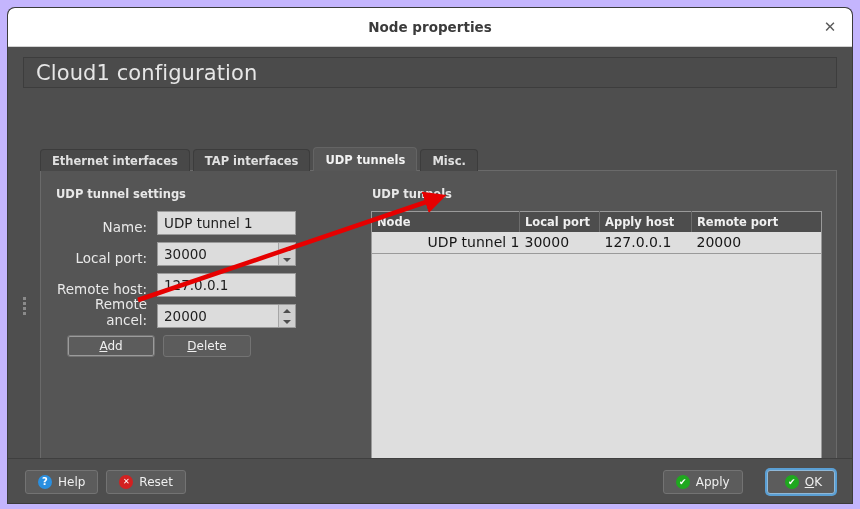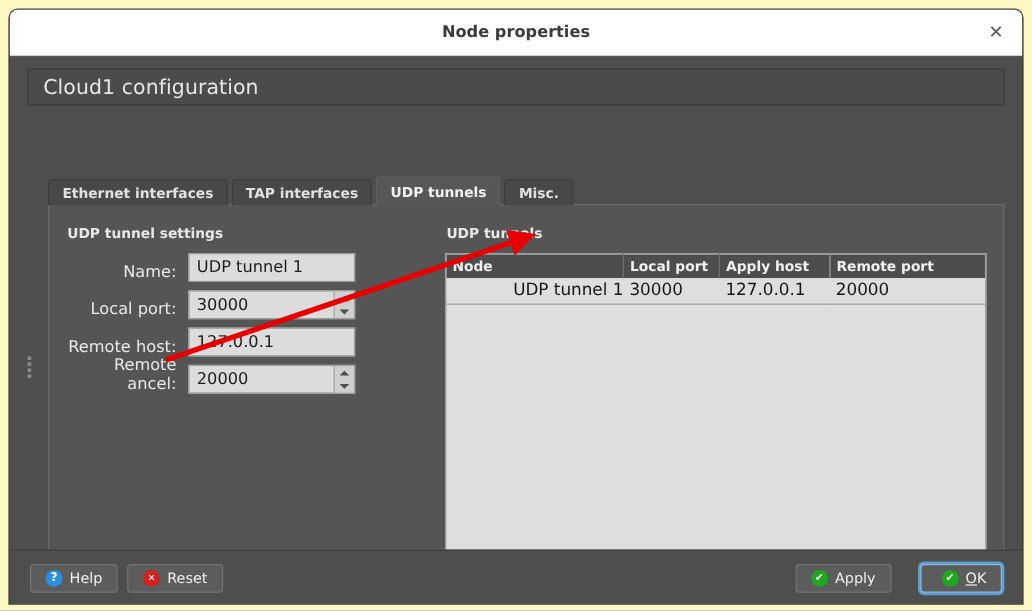--- a/index.html
+++ b/index.html
@@ -9,21 +9,21 @@
   }
   body {
     font-family: "DejaVu Sans", "Liberation Sans", sans-serif;
     -webkit-font-smoothing: antialiased;
   }
   #screen {
     position: relative;
     width: 860px;
     height: 509px;
     overflow: hidden;
-    background: #fef9c3;
+    background: #c4b5fd;
   }
 
   
   .window {
     position: absolute;
     left: 8px;
     top: 8px;
     width: 844px;
     height: 495px;
     background: #4e4e4e;
@@ -76,21 +76,21 @@
     height: 31px;
     background: #4b4b4b;
     border: 1px solid #3d3d3d;
     box-sizing: border-box;
   }
   .config-header span {
     position: absolute;
     left: 12px;
     top: 50%;
     transform: translateY(-50%);
-    font-size: 17px;
+    font-size: 21px;
     color: #e6e6e6;
     letter-spacing: .1px;
   }
 
   
   .splitter {
     position: absolute;
     left: 13px;
     top: 248px;
     width: 7px;
@@ -450,20 +450,24 @@
               <label>Remote ancel:</label>
               <div class="field">
                 <span class="val">20000</span>
                 <span class="spin">
                   <span class="up"></span>
                   <span class="dn"></span>
                 </span>
               </div>
             </div>
 
+            <div class="btnrow">
+              <div class="btn wide focused"><u>A</u><span>dd</span></div>
+              <div class="btn wide"><u>D</u><span>elete</span></div>
+            </div>
 
           </div>
 
           <div class="group-label" style="left:331px; top:16px;">UDP tunnels</div>
 
           <div class="tablewrap">
             <table class="grid">
               <colgroup>
                 <col style="width:148px">
                 <col style="width:80px">

